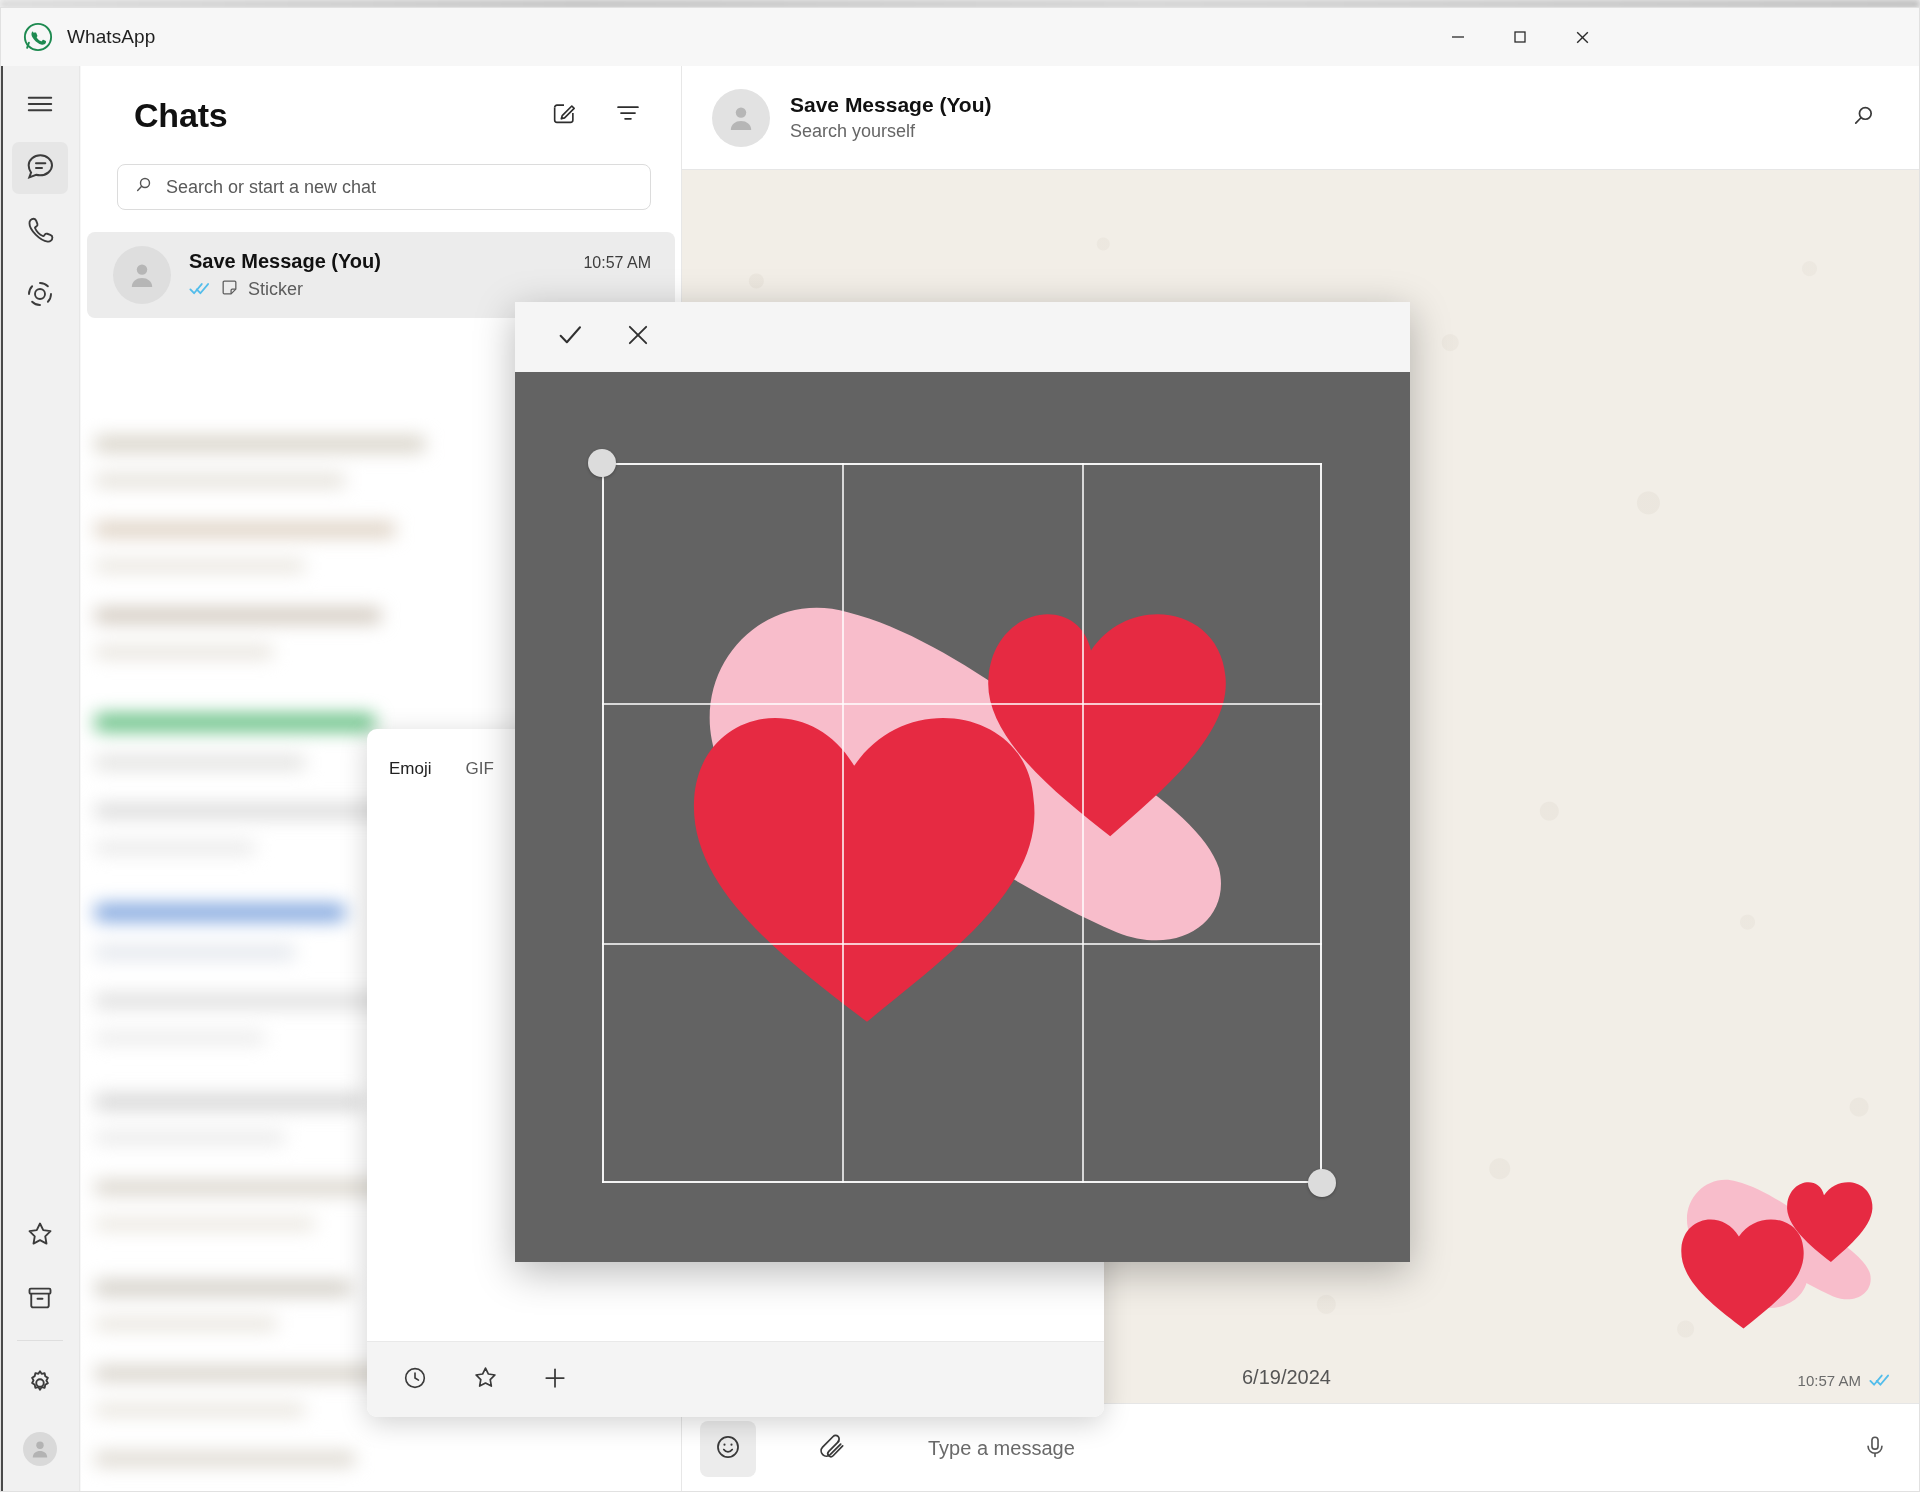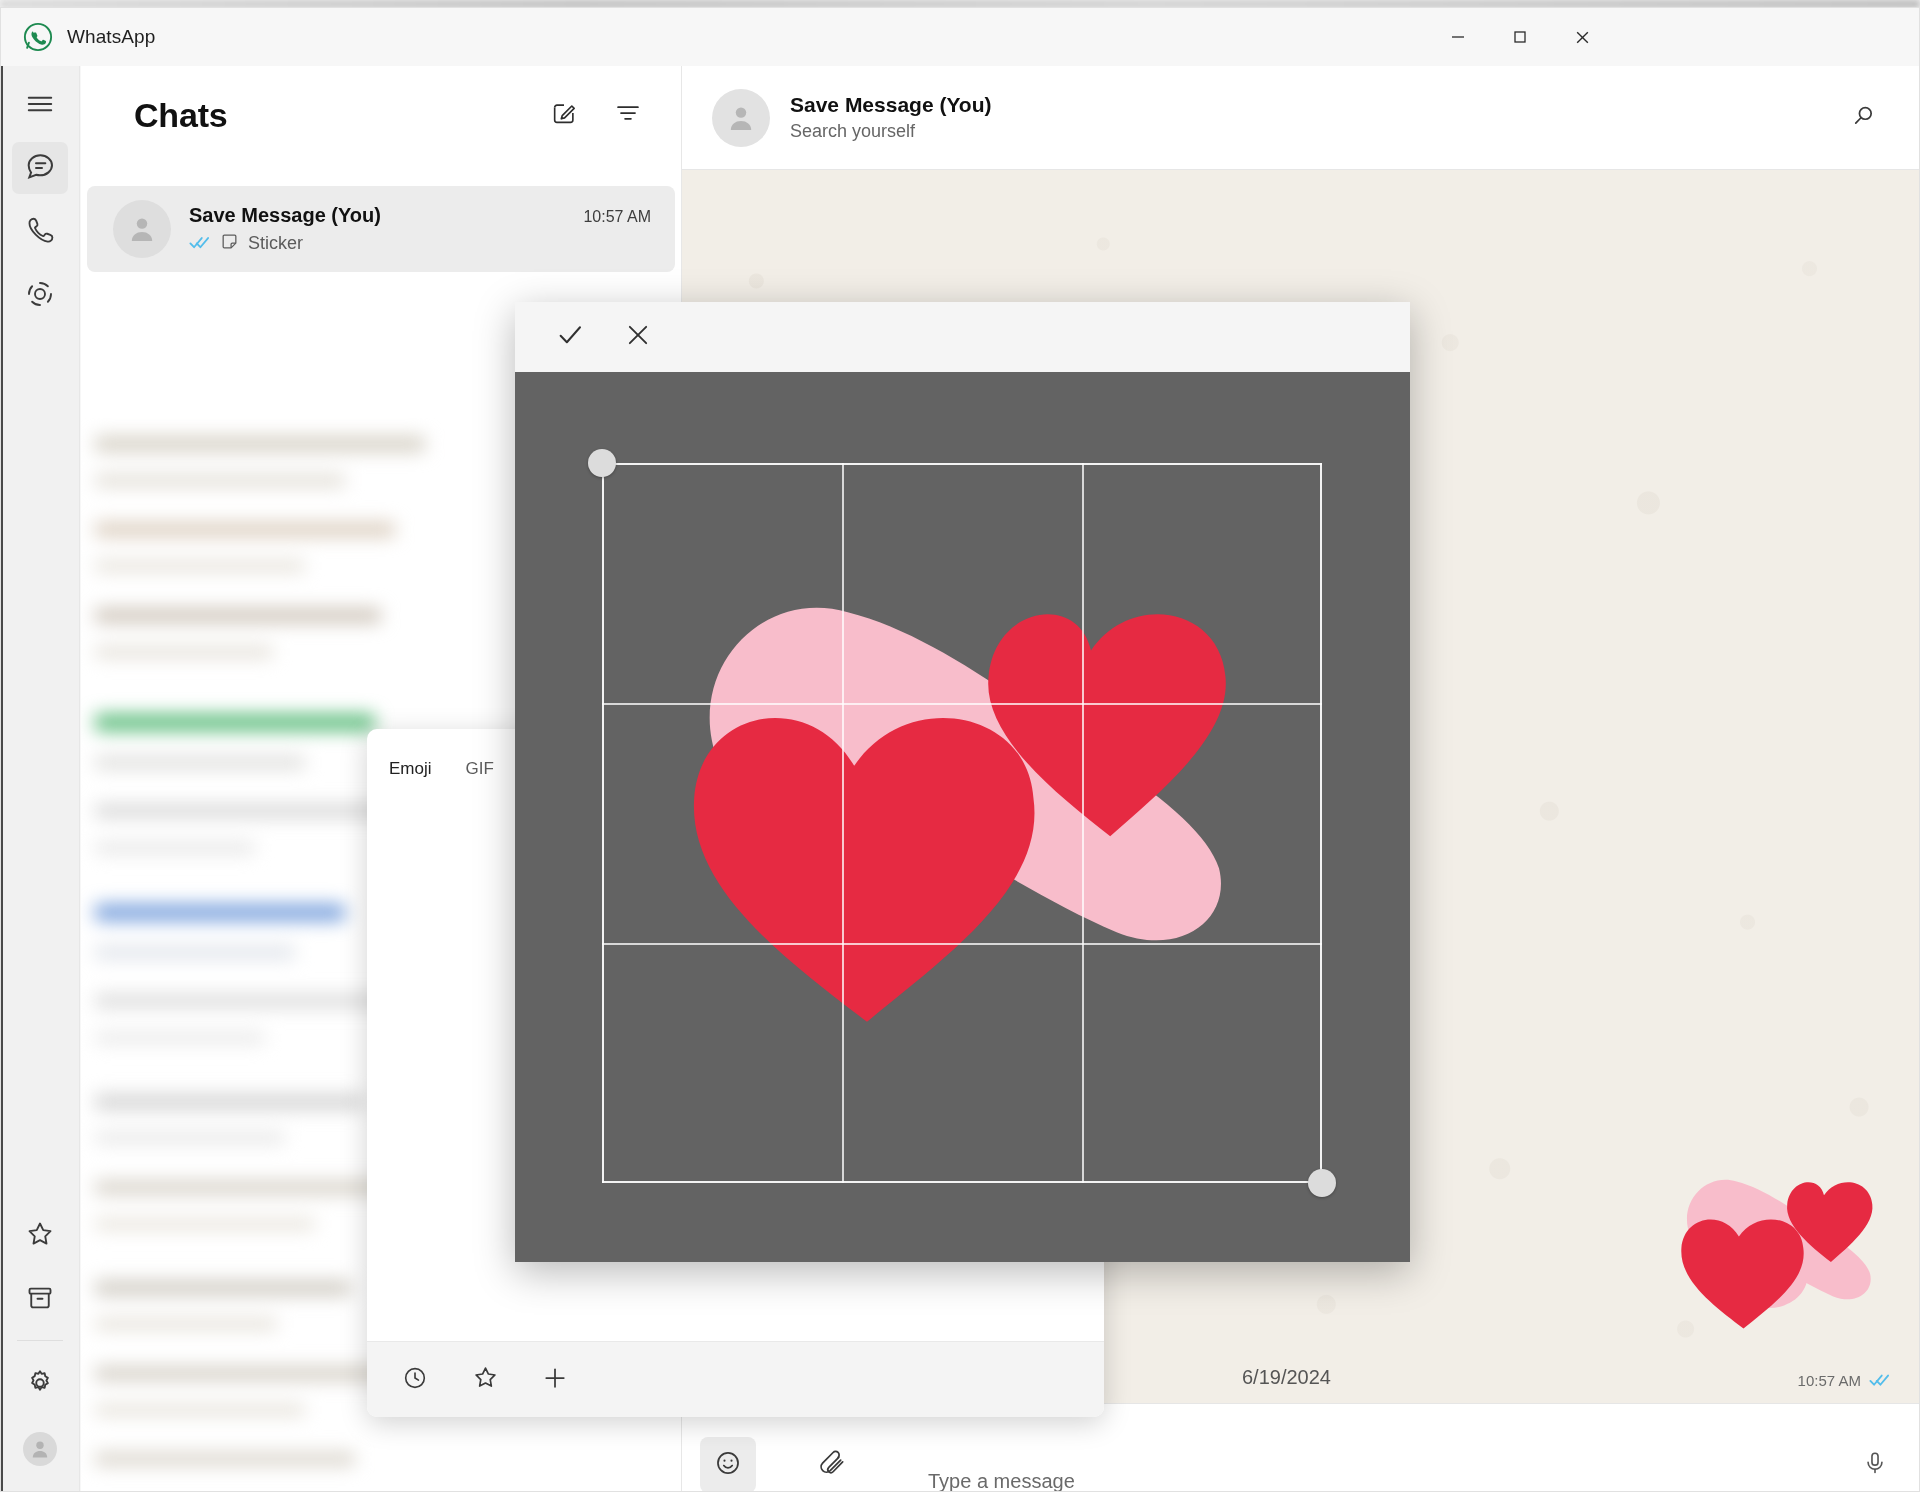--- a/index.html
+++ b/index.html
@@ -165,21 +165,21 @@
   .sticker-img { width: 230px; height: 230px; display:block; margin-left:auto; }
   .sticker-meta {
     display: flex; align-items: center; justify-content: flex-end; gap: 8px;
     margin-top: 2px; padding-right: 2px;
   }
   .sticker-time { font-size: 15px; color: #6b6b6b; }
 
   .composer {
     position: absolute; left: 0; bottom: 0; width: 1239px; height: 90px;
     background: #fff; border-top: 1px solid #e6e6e6;
-    display: flex; align-items: flex-end; padding: 0 18px; gap: 47px;
+    display: flex; align-items: center; padding: 0 18px; gap: 47px;
   }
   .comp-btn {
     width: 56px; height: 56px; border-radius: 8px;
     display: flex; align-items: center; justify-content: center; color: #3a3a3a;
   }
   .comp-btn.active { background: #ececec; }
   .comp-input { flex: 1 1 auto; padding-left: 22px; font-size: 20px; color: #6a6a6a; }
 
   
   .picker {
@@ -369,20 +369,31 @@
             <svg width="28" height="28" viewBox="0 0 24 24" stroke="currentColor" stroke-width="1.5" stroke-linecap="round">
               <line x1="3.5" y1="7" x2="20.5" y2="7"></line>
                 <line x1="6" y1="12" x2="18" y2="12"></line>
                 <line x1="9.5" y1="17" x2="14.5" y2="17"></line>
             </svg>
           </span>
         </div>
       </div>
     </div>
 
+    <div class="search-wrap">
+      <div class="search-box">
+        <span>
+          <svg width="20" height="20" viewBox="0 0 24 24" fill="none" stroke="#555" stroke-width="1.7" stroke-linecap="round">
+            <circle cx="13.2" cy="9.6" r="5.4"></circle>
+              <line x1="9.2" y1="13.6" x2="4.4" y2="18.6"></line>
+          </svg>
+        </span>
+        <span class="search-ph">Search or start a new chat</span>
+      </div>
+    </div>
 
     <div class="chat-list">
       <div class="chat-row">
         <div class="chat-avatar">
           <svg width="34" height="34" viewBox="0 0 24 24" fill="currentColor">
               <circle cx="12" cy="8.2" r="3.7"></circle>
               <path d="M4.8 20.5c0-4 3.2-6.4 7.2-6.4s7.2 2.4 7.2 6.4z"></path>
             </svg>
         </div>
         <div class="chat-main">

